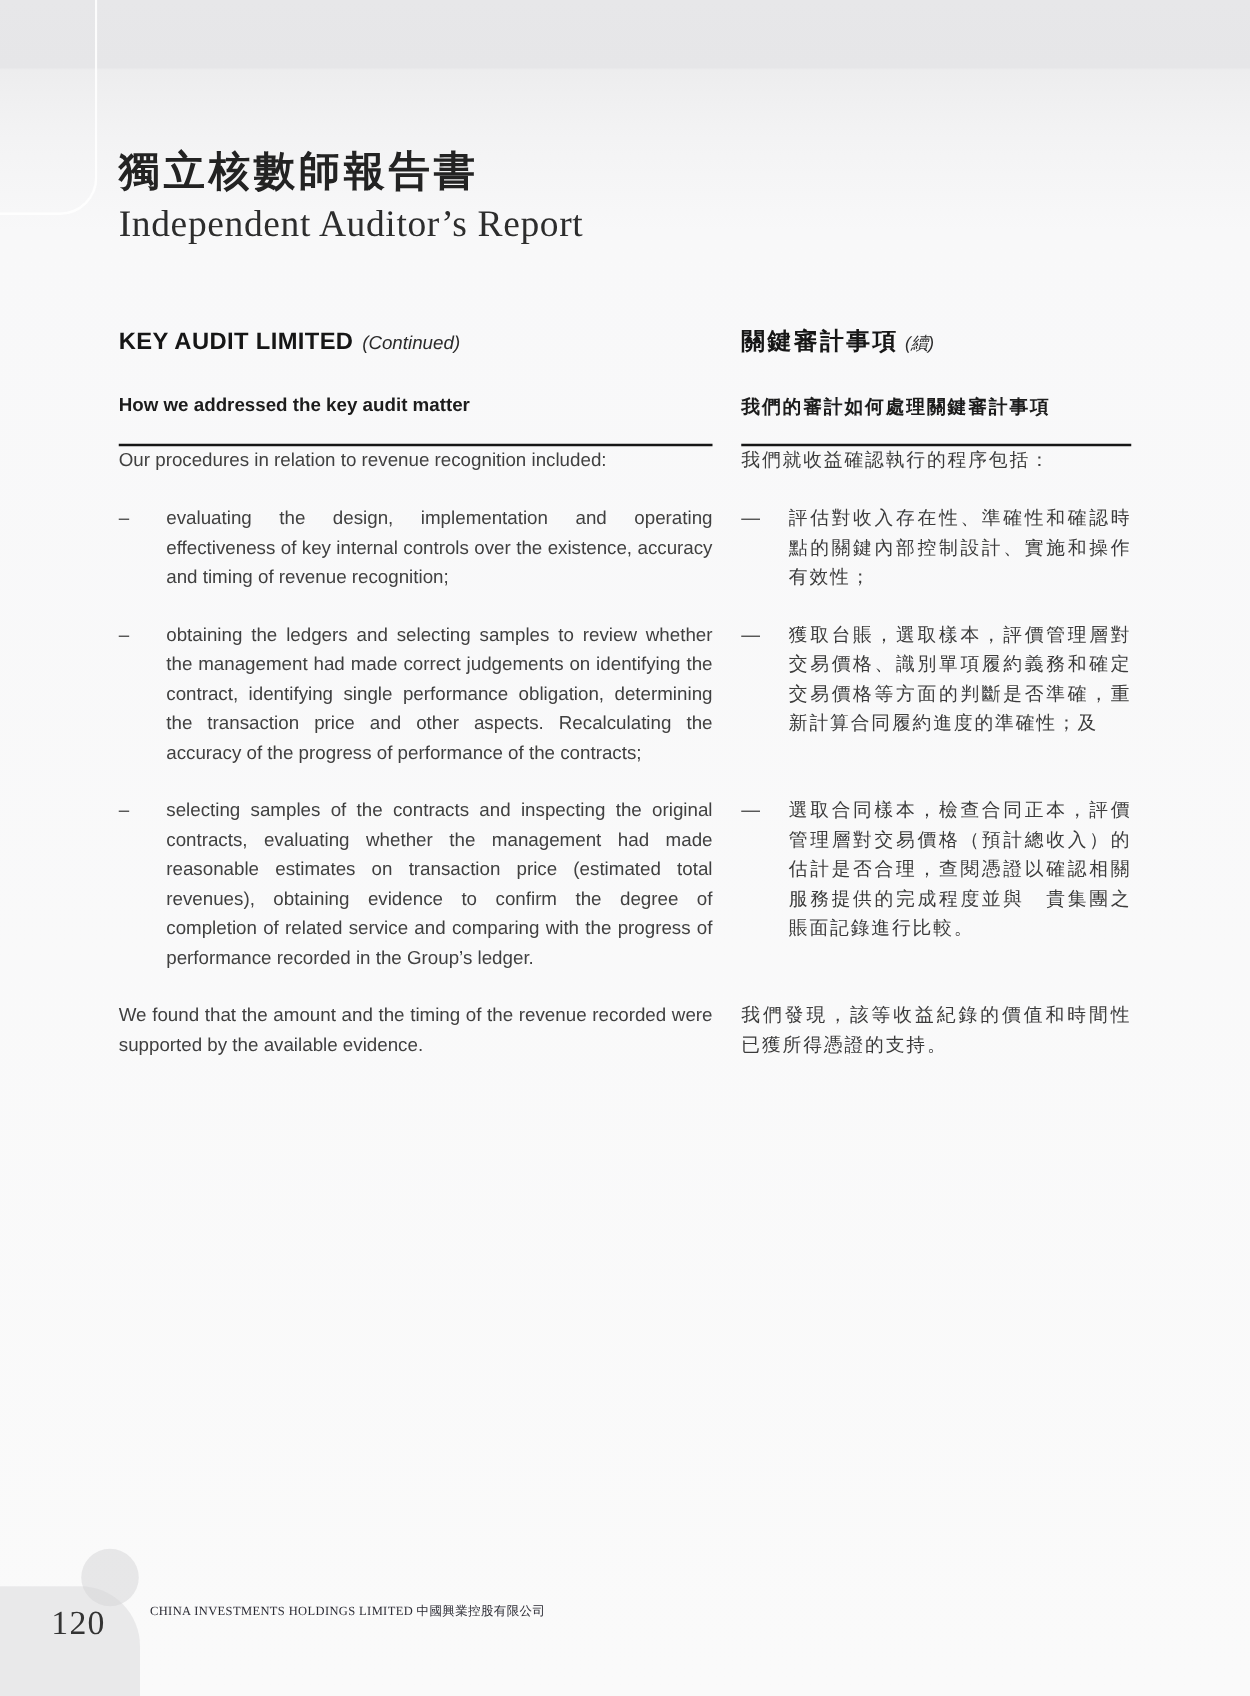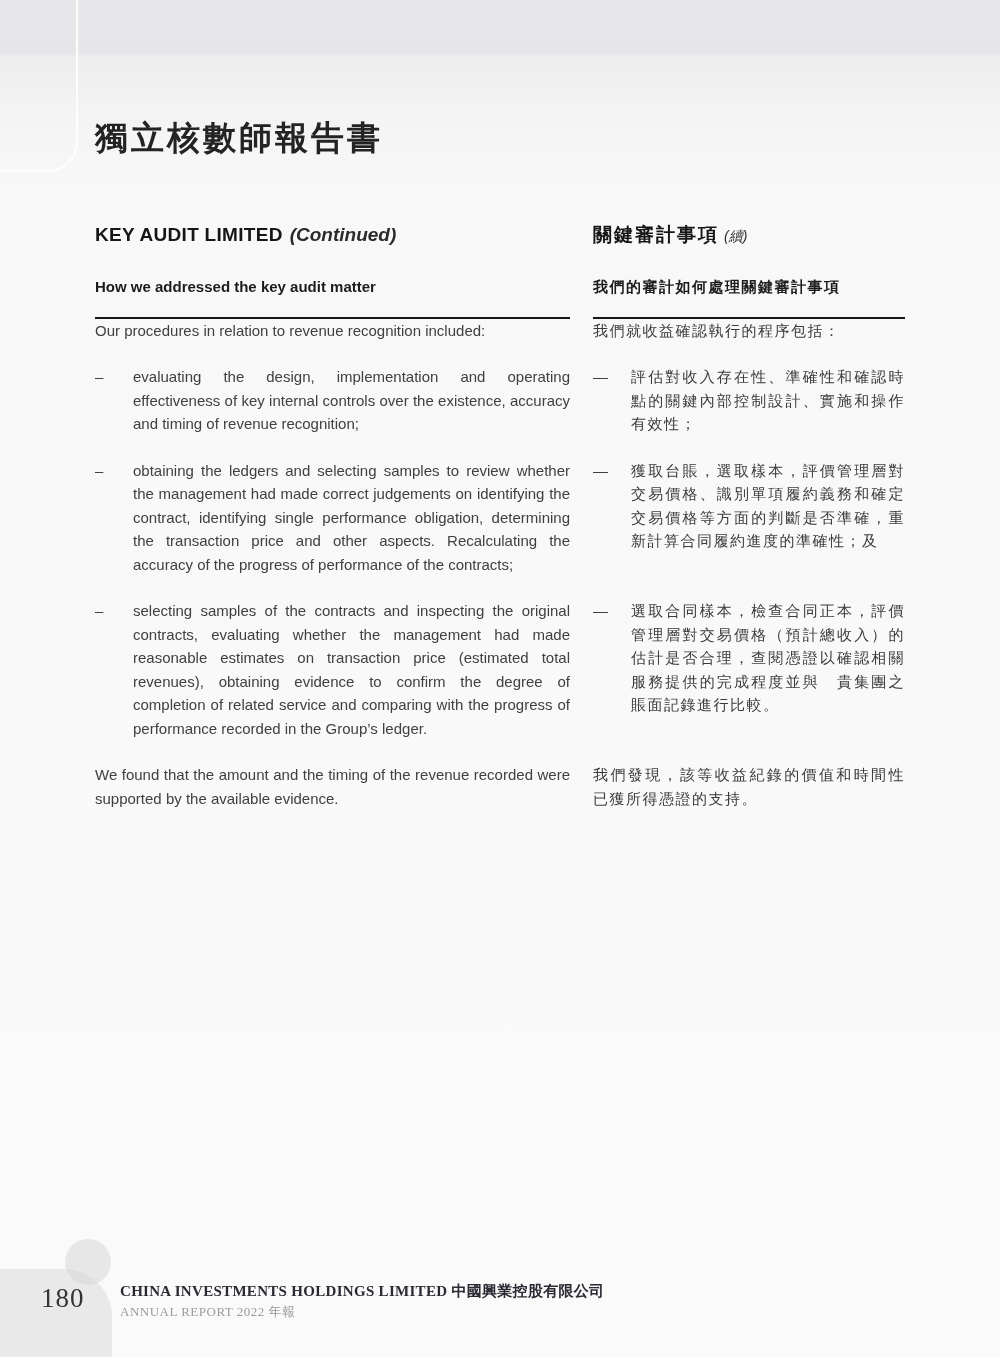--- a/index.html
+++ b/index.html
@@ -39,21 +39,21 @@
     letter-spacing:0.5px; margin-top:5px; line-height:1.1;
   }
   .two-col{ display:flex; }
   .cell-en{ width:475px; margin-right:23px; flex-shrink:0; }
   .cell-zh{ width:312px; flex-shrink:0; }
   .section-head{ margin-top:64px; align-items:baseline; }
   .head-en-main{
     font-size:19px; font-weight:700; color:#161616; letter-spacing:0.3px;
   }
   .head-suffix{
-    font-size:19px; font-style:italic; font-weight:700; color:#2b2b2b;
+    font-size:15px; font-style:italic; font-weight:400; color:#2b2b2b;
     margin-left:7px;
   }
   .head-zh-main{
     font-size:19px; font-weight:700; color:#161616; letter-spacing:2px;
   }
   .head-zh-suffix{
     font-size:14px; font-style:italic; font-weight:400; color:#2b2b2b;
     margin-left:5px;
   }
   .sub-head{ margin-top:30px; }
@@ -95,36 +95,37 @@
   .page-number{
     position:absolute; left:41px; top:1283px;
     font-family:"Liberation Serif", serif;
     font-size:27px; color:#333333; letter-spacing:1px;
   }
   .footer-text{
     position:absolute; left:120px; top:1282px;
     font-family:"Liberation Serif", serif;
   }
   .footer-company{
-    font-size:15px; font-weight:700; color:#2a2a33; letter-spacing:0.3px;
+    font-size:10px; font-weight:400; color:#2a2a33; letter-spacing:0.3px;
   }
   .footer-report{
     font-size:13px; font-weight:400; color:#9b9b9b; letter-spacing:0.5px;
     margin-top:2px;
   }
 </style>
 </head>
 <body>
 
 <div class="corner-line"></div>
 
 <div class="content">
 
   <div class="titles">
     <div class="title-zh">獨立核數師報告書</div>
+    <div class="title-en">Independent Auditor’s Report</div>
   </div>
 
   <div class="two-col section-head">
     <div class="cell-en">
       <span class="head-en-main">KEY AUDIT LIMITED</span><span class="head-suffix">(Continued)</span>
     </div>
     <div class="cell-zh">
       <span class="head-zh-main">關鍵審計事項</span><span class="head-zh-suffix">(續)</span>
     </div>
   </div>
@@ -177,17 +178,16 @@
     <div class="two-col row">
       <div class="cell-en para-en">We found that the amount and the timing of the revenue recorded were supported by the available evidence.</div>
       <div class="cell-zh para-zh">我們發現，該等收益紀錄的價值和時間性已獲所得憑證的支持。</div>
     </div>
 
   </div>
 </div>
 
 <div class="footer-circle"></div>
 <div class="footer-block"></div>
-<div class="page-number">180</div>
+<div class="page-number">120</div>
 <div class="footer-text">
   <div class="footer-company">CHINA INVESTMENTS HOLDINGS LIMITED 中國興業控股有限公司</div>
-  <div class="footer-report">ANNUAL REPORT 2022 年報</div>
 </div>
 
 </body></html>

